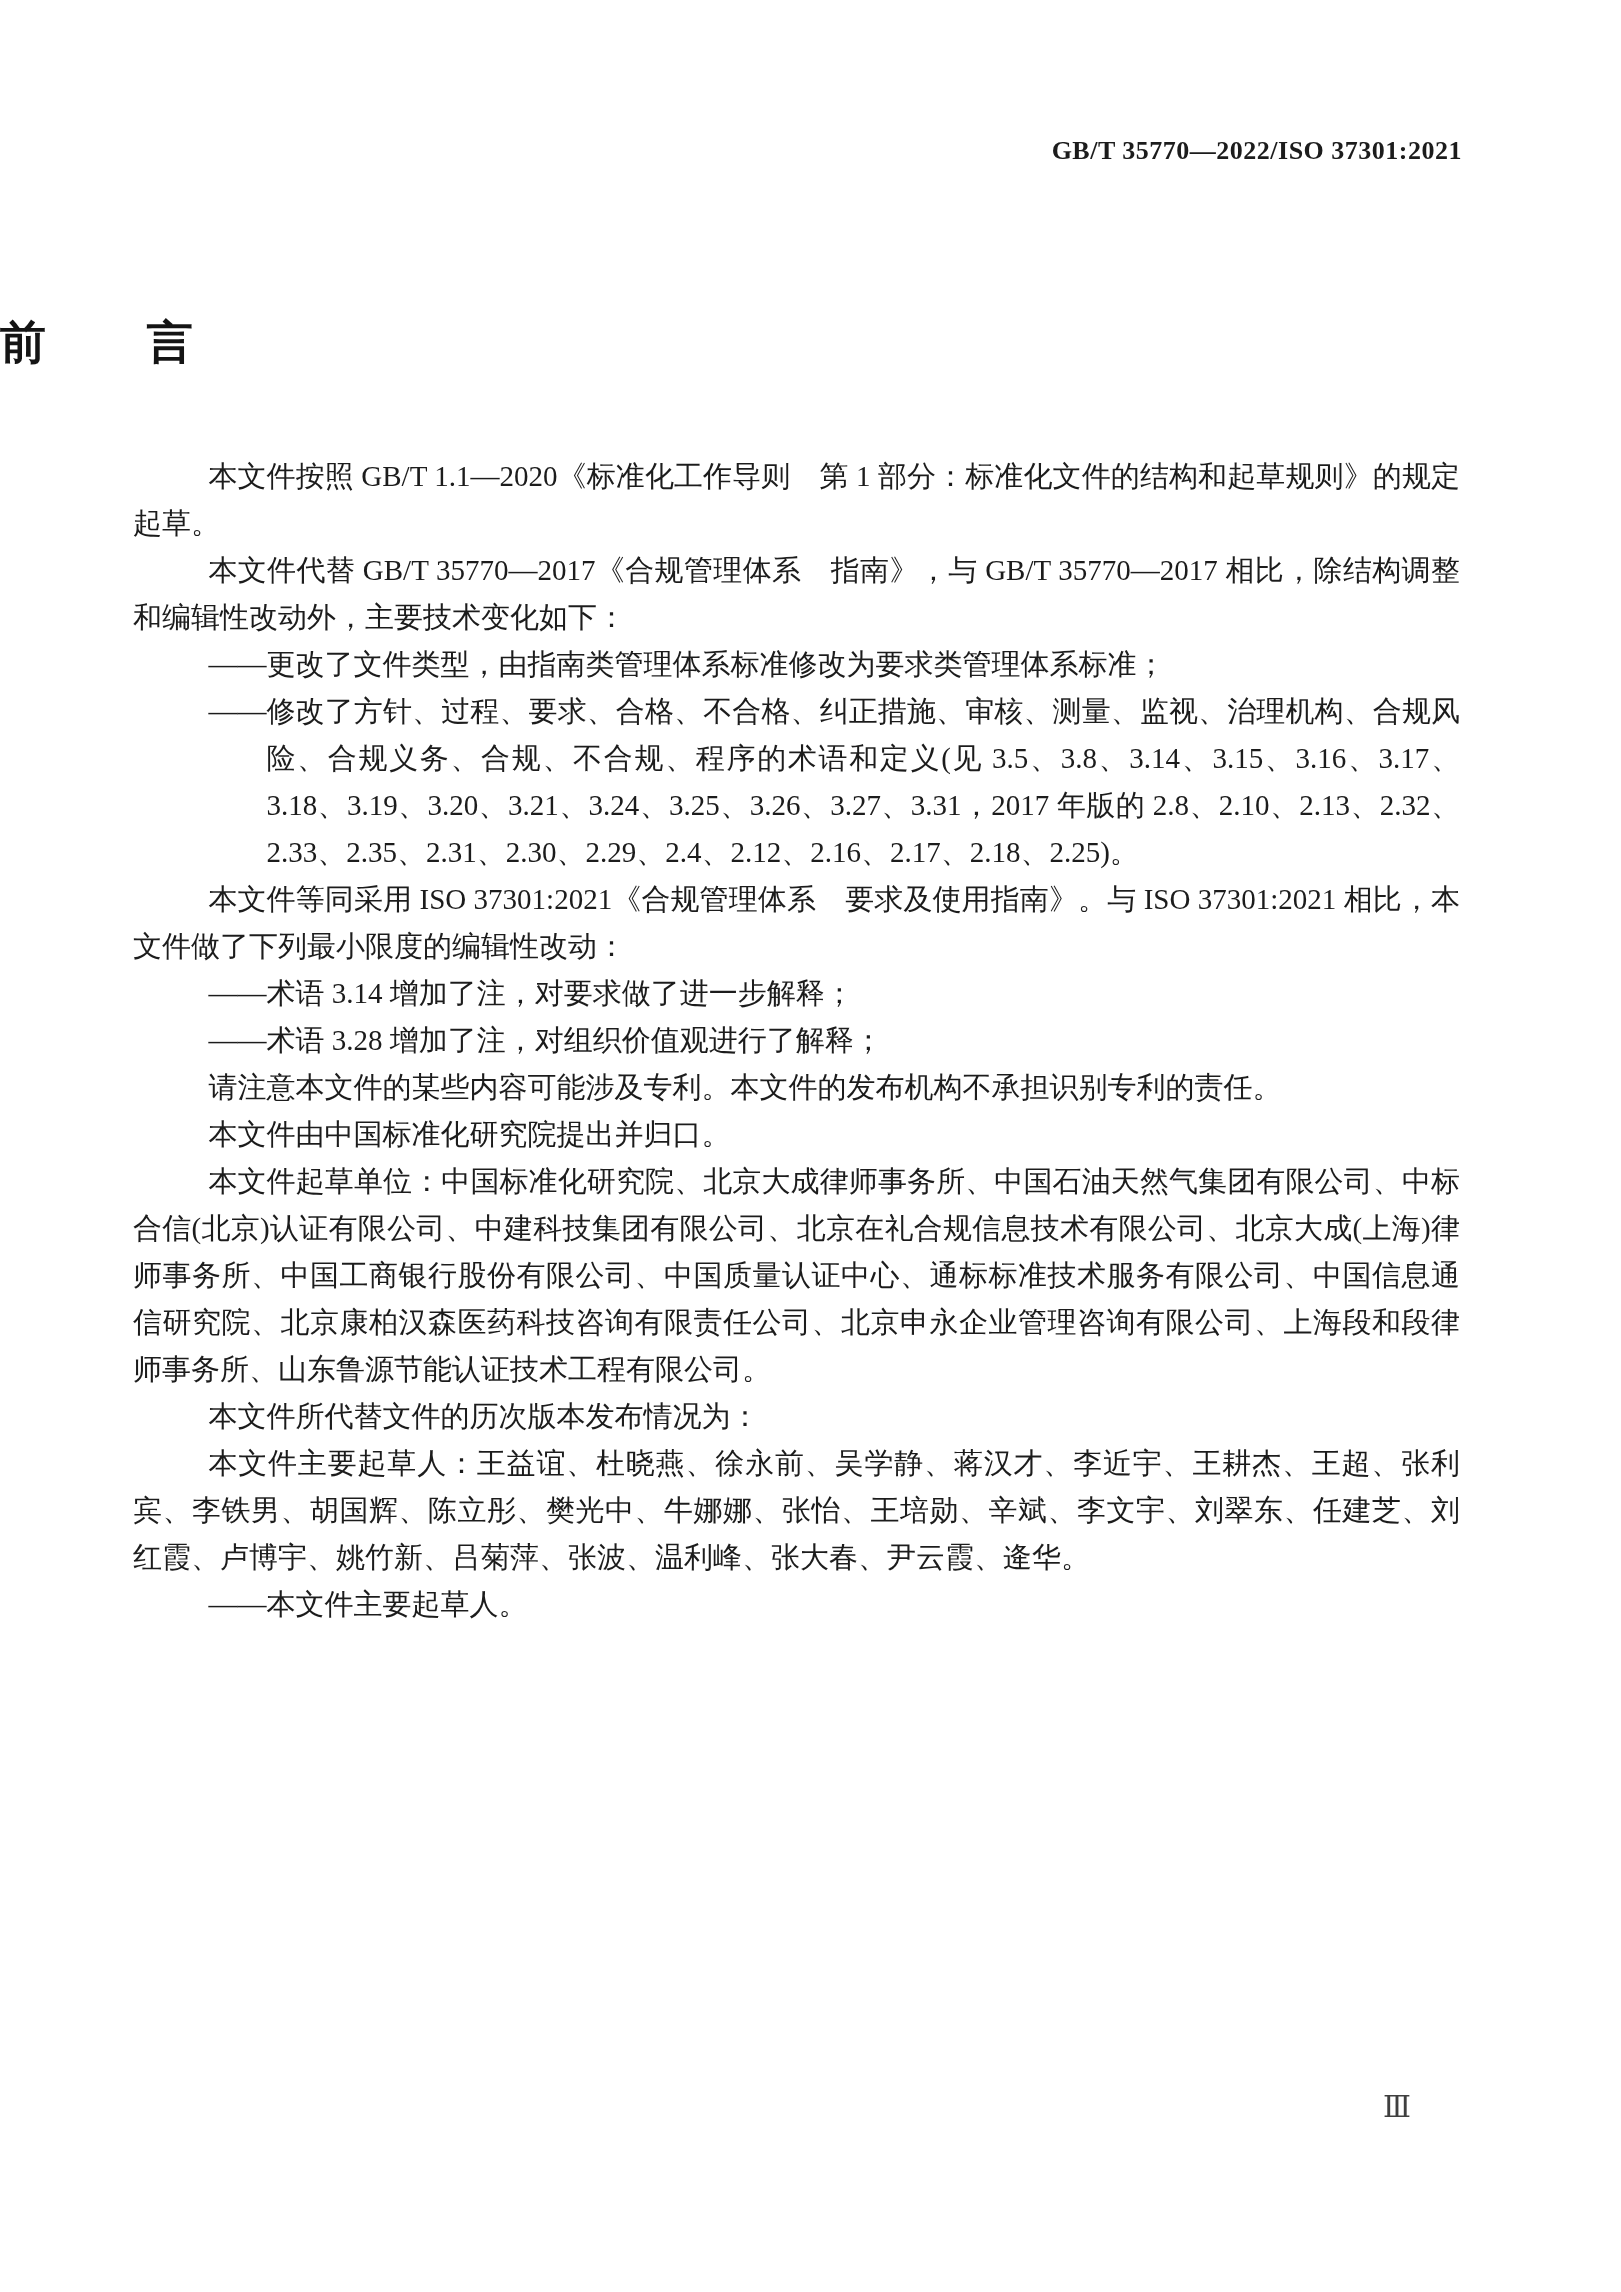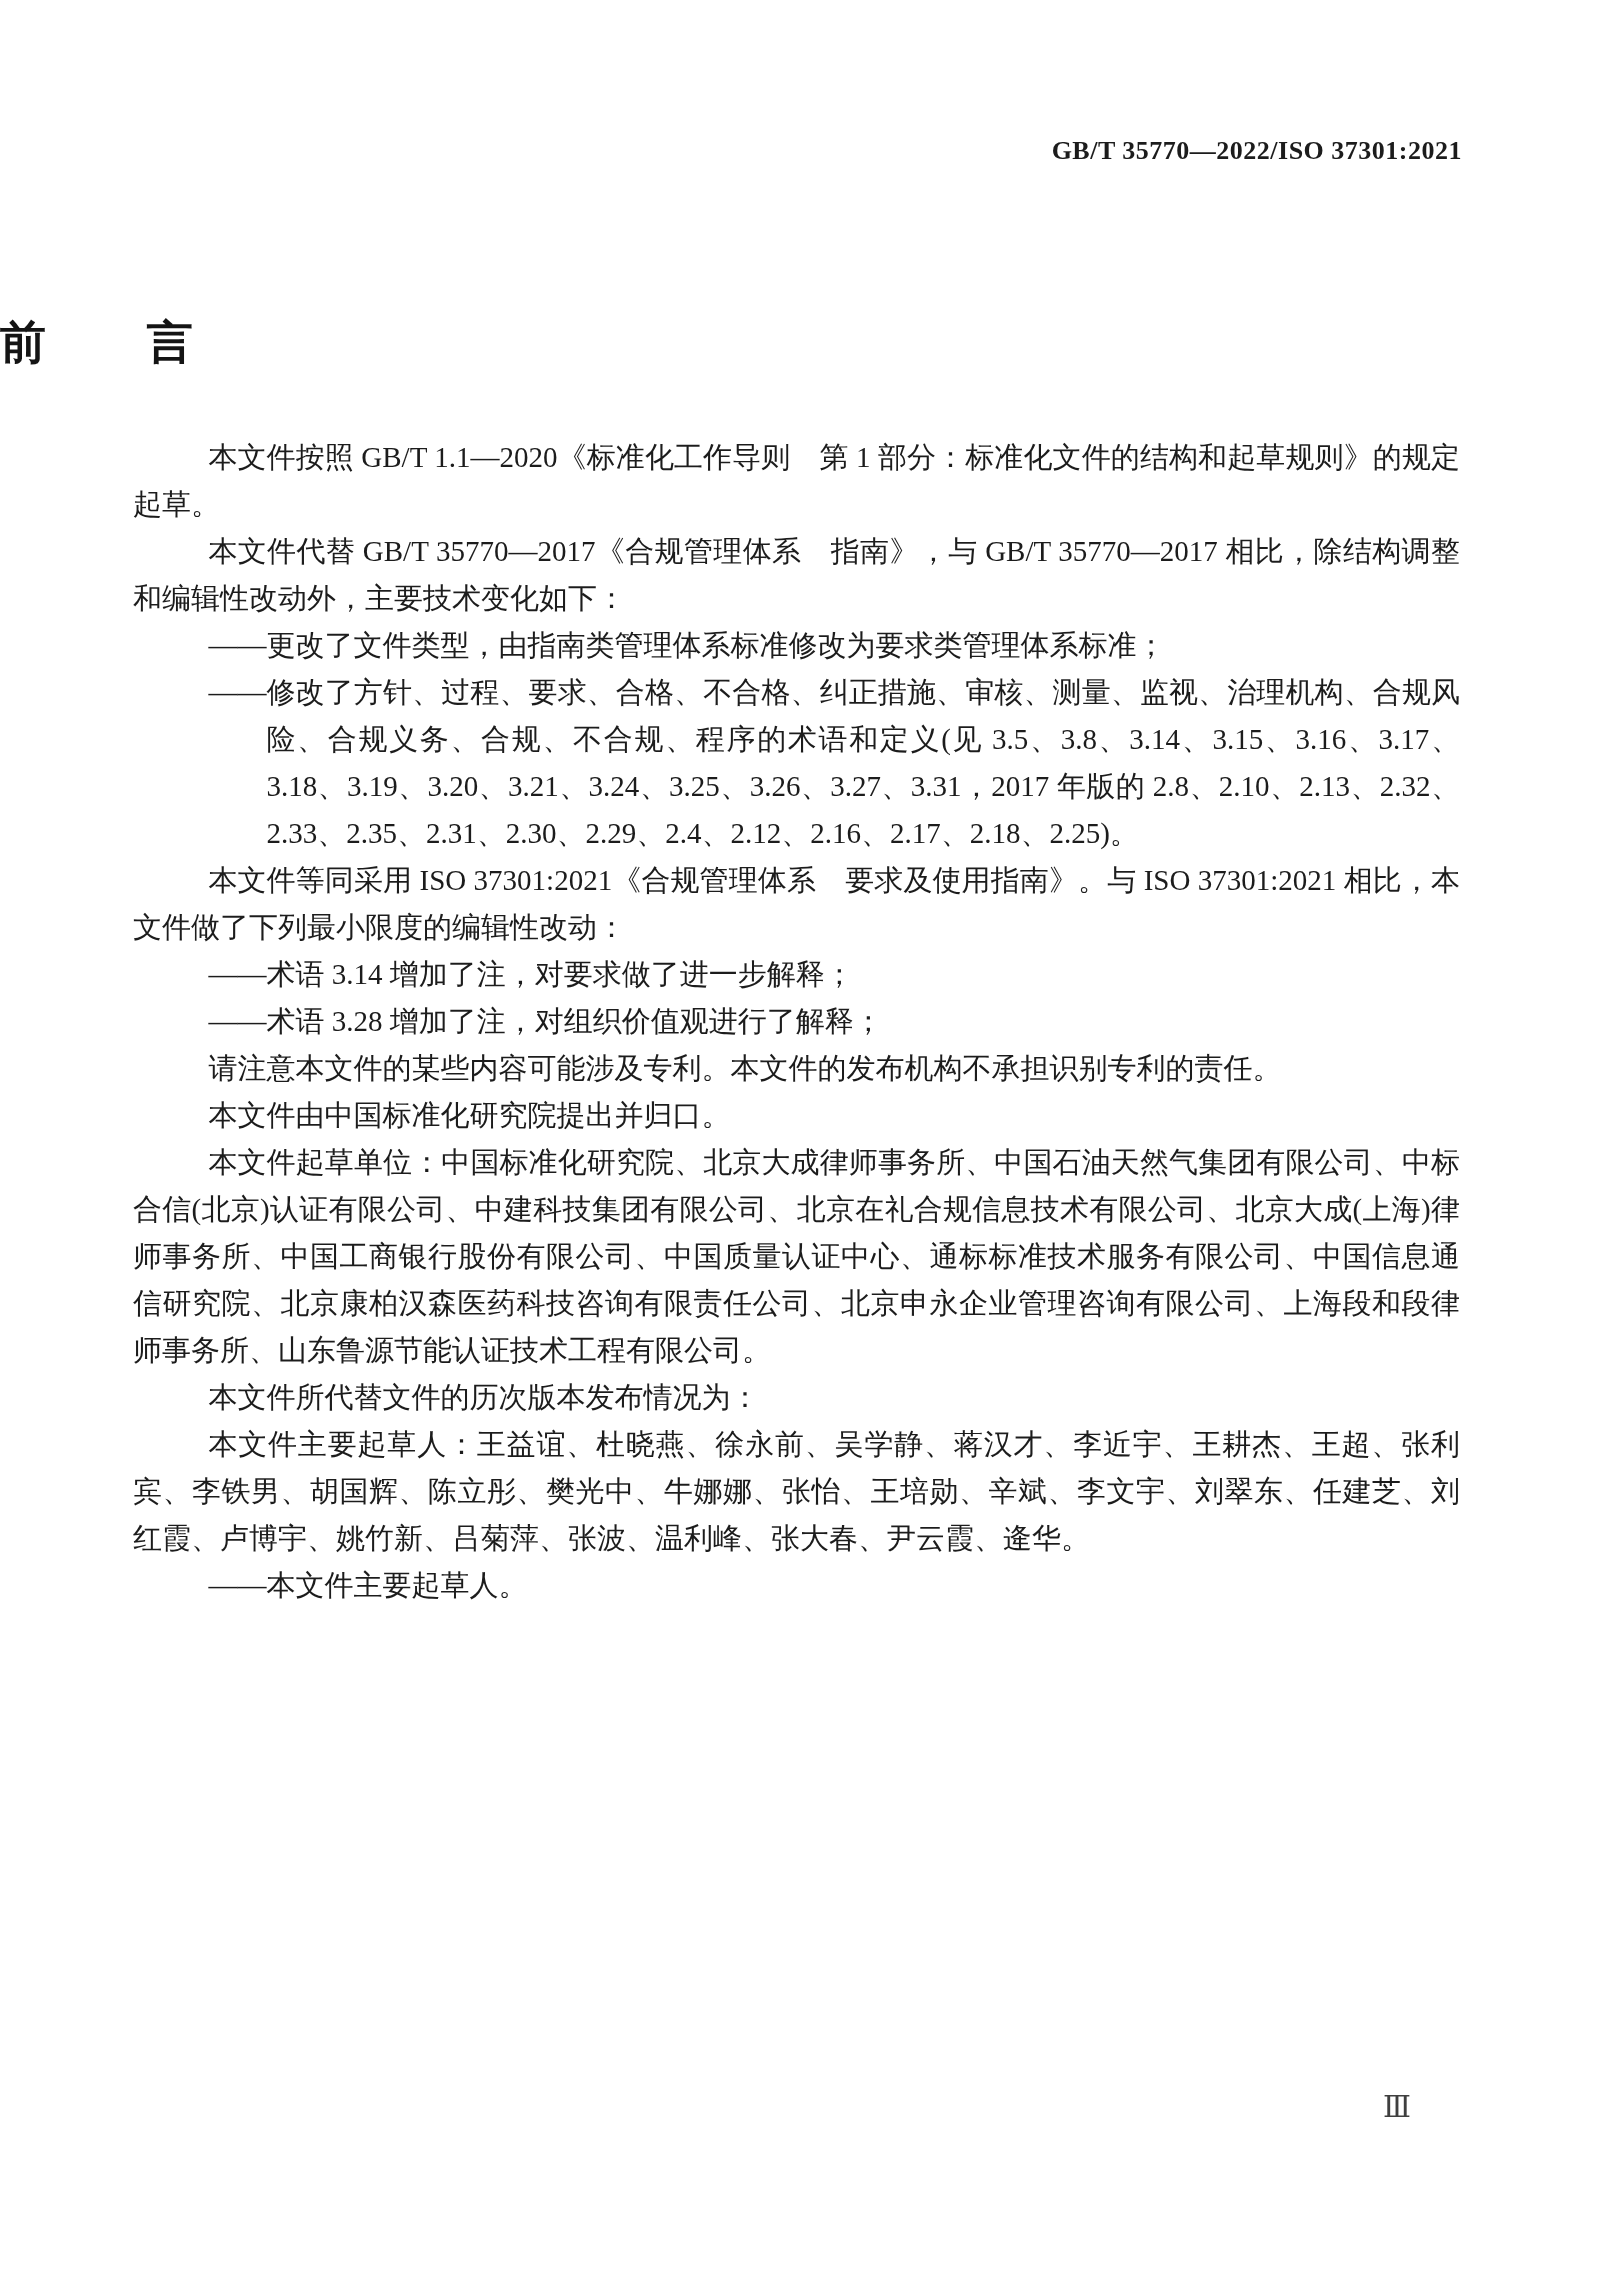--- a/index.html
+++ b/index.html
@@ -34,21 +34,21 @@
     margin: 0;
     text-align: left;
     font-family: "Liberation Sans", "DejaVu Sans", sans-serif;
     font-size: 46px;
     font-weight: bold;
     letter-spacing: 2.9px;
     color: #141414;
   }
   .body-text {
     position: absolute;
-    top: 434px;
+    top: 453px;
     left: 133px;
     right: 161px;
     font-size: 29px;
     line-height: 47px;
     text-align: justify;
     color: #1c1c1c;
   }
   .body-text p {
     margin: 0;
     padding: 0;

